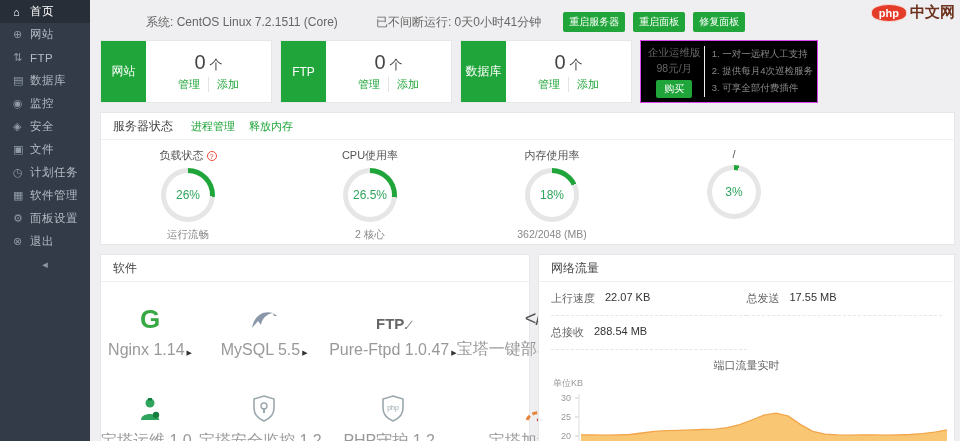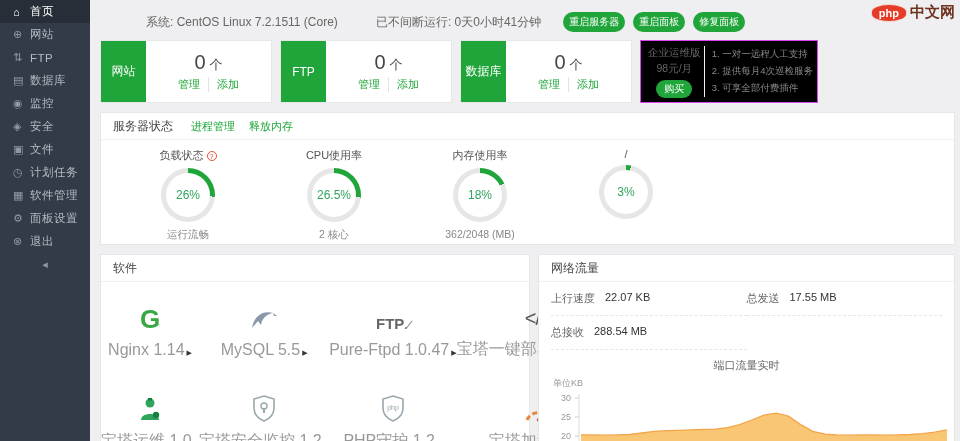--- a/index.html
+++ b/index.html
@@ -17,21 +17,21 @@
 
   
   .phpcn { position:absolute; right:5px; top:3px; display:flex; align-items:center; gap:3px; z-index:9; }
   .phpcn .badge { background:#e53c2a; color:#fff; font-weight:bold; font-size:11px; padding:2px 7px; border-radius:50% / 45%; border:1px solid #f7d8d2; }
   .phpcn .cntext { color:#6e3320; font-weight:bold; font-size:15px; }
 
   
   .topbar { position:absolute; left:102px; top:12px; display:flex; align-items:center; gap:8px;margin-left:44px; }
   .topbar .sys { color:#666; font-size:12px; margin-right:30px; }
   .topbar .uptime { color:#666; font-size:12px; margin-right:14px; }
-  .gbtn { background:#20a53a; color:#fff; font-size:10px; padding:3px 6px; border-radius:10px; cursor:pointer; border:none; display:inline-block; }
+  .gbtn { background:#20a53a; color:#fff; font-size:10px; padding:3px 6px; border-radius:2px; cursor:pointer; border:none; display:inline-block; }
 
   
   .card { position:absolute; background:#fff; border:1px solid #e7e7e8; }
   .card-head { display:flex; align-items:center; height:27px; padding:0 12px; border-bottom:1px solid #f0f0f0; }
   .card-title { font-size:12px; color:#444; }
 
   
   .statrow { position:absolute; left:100px; top:40px; display:flex; gap:8px; }
   .statbox { width:172px; height:63px; background:#fff; border:1px solid #e7e7e8; display:flex; }
   .statbox .tag { width:45px; background:#20a53a; color:#fff; display:flex; align-items:center; justify-content:center; font-size:12px; }
@@ -48,21 +48,21 @@
   .promo .ptitle { font-size:10.5px; color:#666; }
   .promo .pprice { font-size:10.5px; color:#666; }
   .promo .pbuy { margin-top:2px; font-size:10px; padding:2px 8px; }
   .promo .plist { flex:1; border-left:1px solid #f0f0f0; padding:2px 0 2px 7px; display:flex; flex-direction:column; justify-content:space-between; }
   .promo .pfeat { font-size:9.5px; color:#888; white-space:nowrap; }
 
   
   .status-card { left:100px; top:112px; width:855px; height:133px; }
   .status-links { display:flex; gap:14px; margin-left:18px; }
   .status-links .slink { color:#20a53a; font-size:11px; cursor:pointer; }
-  .gauges { display:flex; padding:8px 0 0 14px; }
+  .gauges { display:flex; padding:8px 0 0 14px;gap:36px; }
   .gauge { width:146px; text-align:center; }
   .gauge .glabel { font-size:11px; color:#555; margin-bottom:5px; }
   .gauge .help { display:inline-block; color:#e74c3c; border:1px solid #e74c3c; border-radius:50%; width:10px; height:10px; line-height:10px; font-size:8px; margin-left:3px; }
   .donut { width:54px; height:54px; border-radius:50%; margin:0 auto; position:relative; background:#e6e6e6; }
   .donut .hole { position:absolute; left:5px; top:5px; right:5px; bottom:5px; border-radius:50%; background:#fff; display:flex; align-items:center; justify-content:center; font-size:12px; color:#2fa45c; }
   .gauge .gdesc { font-size:10.5px; color:#888; margin-top:6px; }
 
   
   .soft-card { left:100px; top:254px; width:430px; height:240px; }
   .softgrid { display:grid; grid-template-columns:repeat(4,1fr); }

